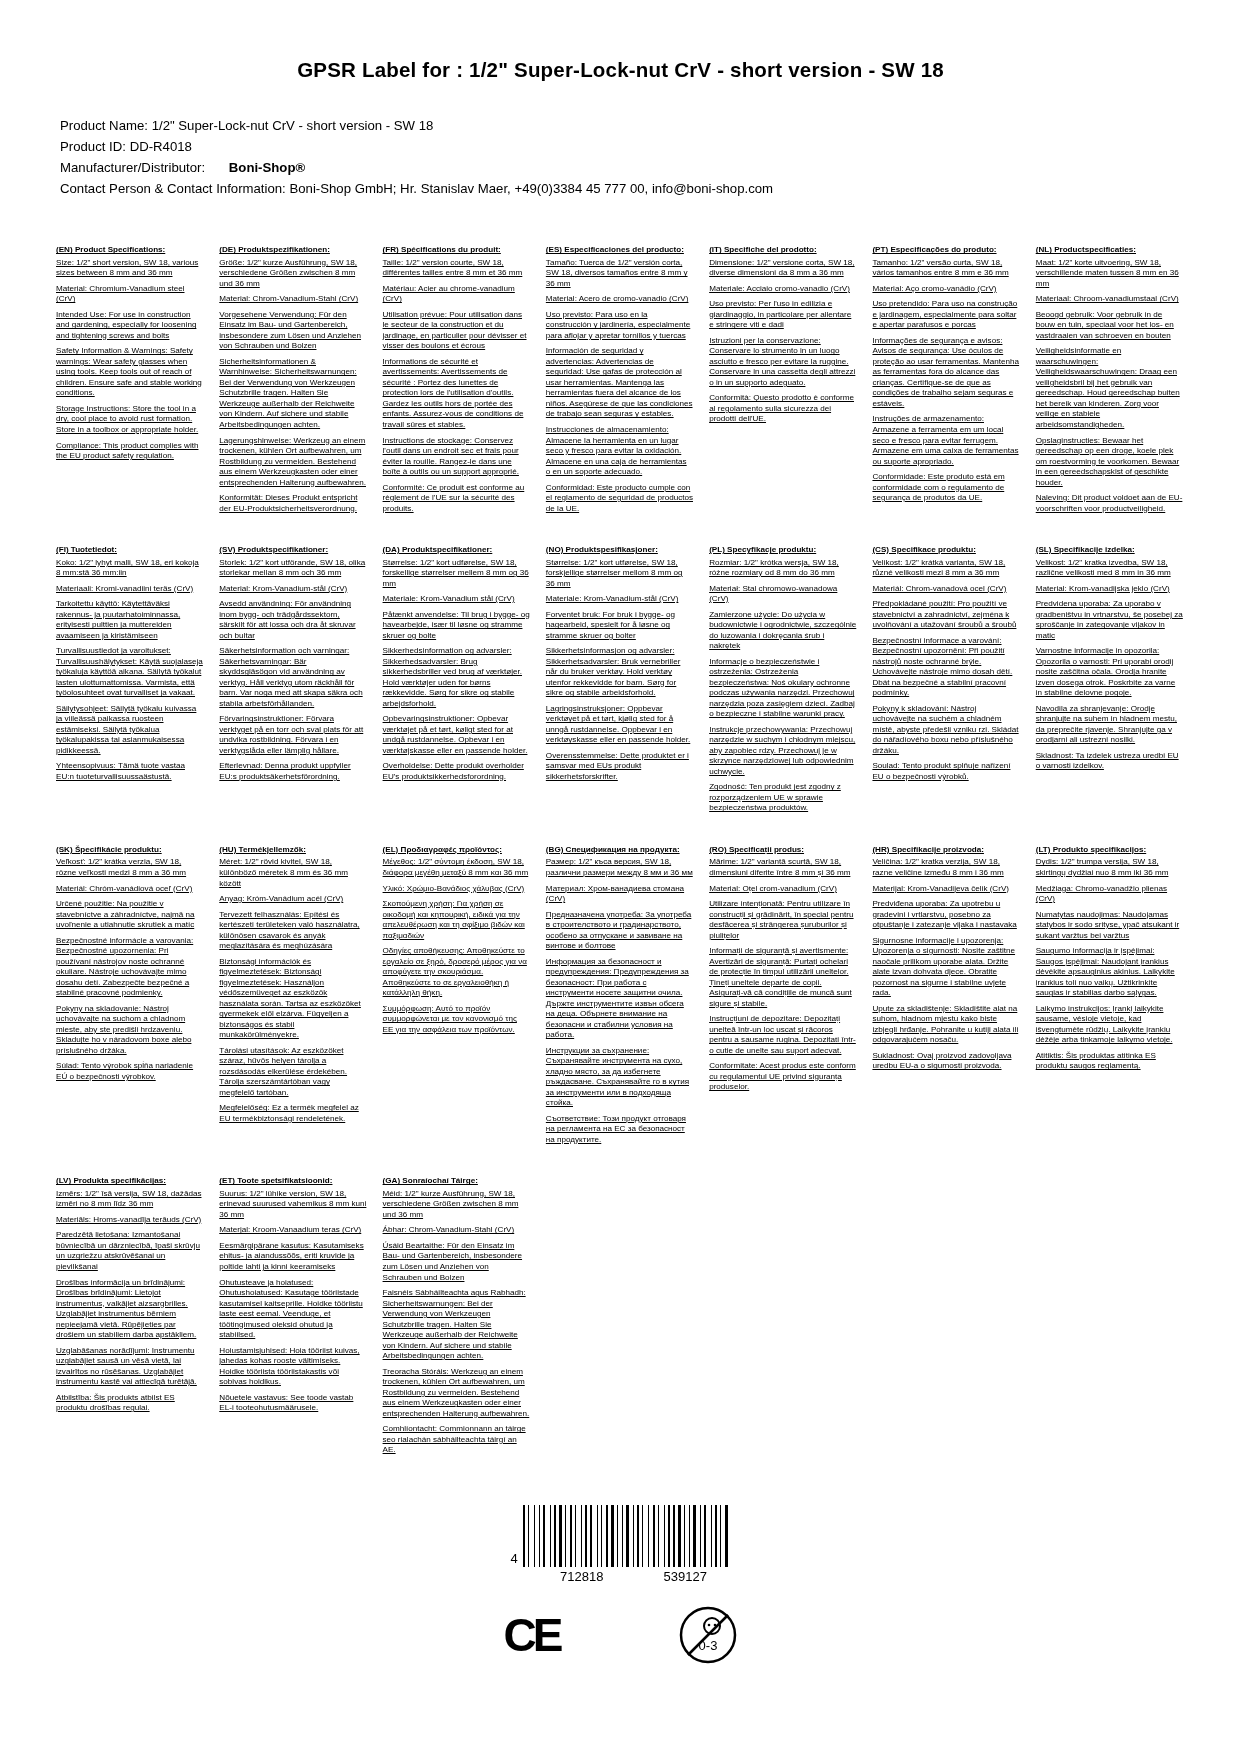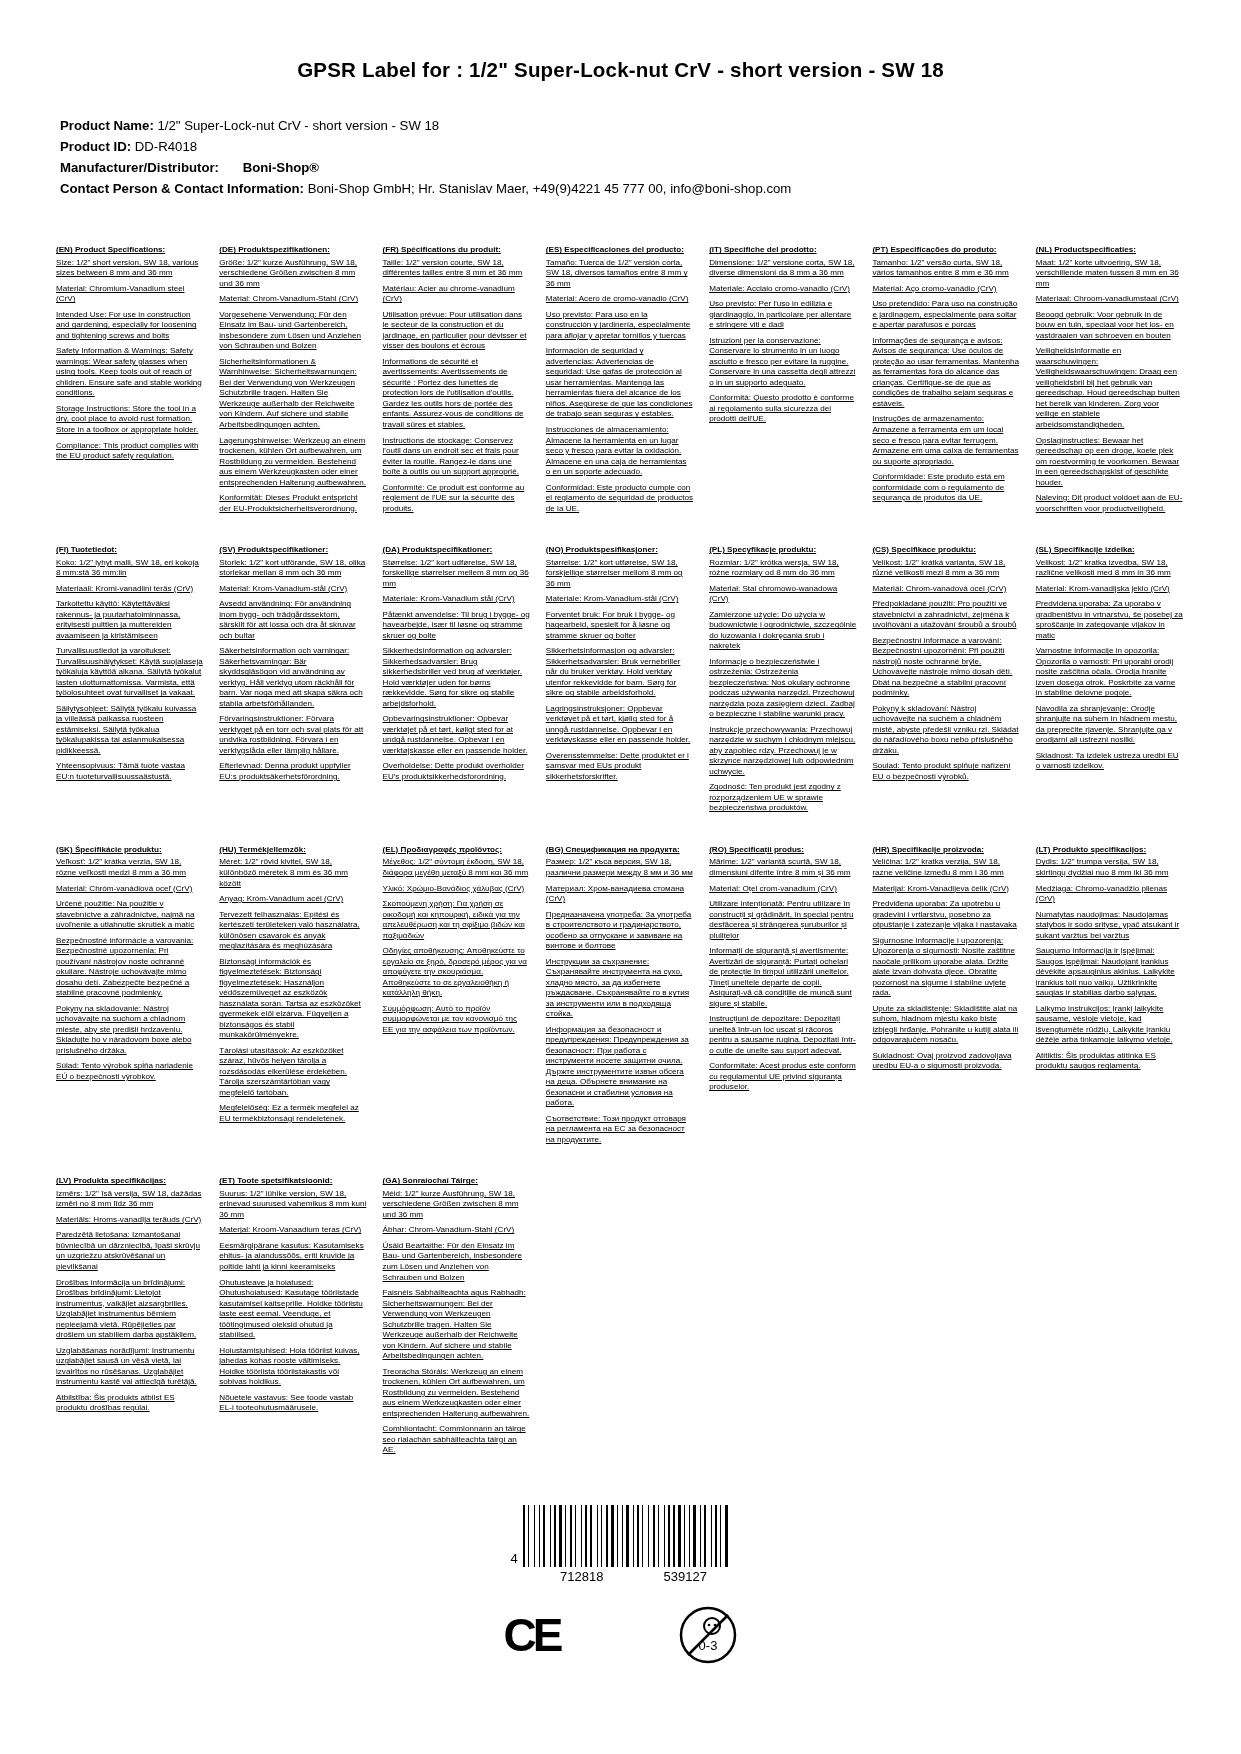--- a/index.html
+++ b/index.html
@@ -31,21 +31,21 @@
   .header-block {
     margin: 0 0 0 4px;
     font-size: 13.2px;
     line-height: 1.52;
   }
   .header-row {
     margin-bottom: 1px;
     white-space: nowrap;
   }
   .header-label {
-    font-weight: bold;
+    font-weight: normal;
   }
   .header-value {
     font-weight: normal;
   }
   .header-value.bold {
     font-weight: bold;
     padding-left: 20px;
   }
   .spec-grid {
     margin-top: 46px;
@@ -140,21 +140,21 @@
     <div class="header-row">
       <span class="header-label">Product ID:</span>
       <span class="header-value">DD-R4018</span>
     </div>
     <div class="header-row">
       <span class="header-label">Manufacturer/Distributor:</span>
       <span class="header-value bold">Boni-Shop®</span>
     </div>
     <div class="header-row">
       <span class="header-label">Contact Person &amp; Contact Information:</span>
-      <span class="header-value">Boni-Shop GmbH; Hr. Stanislav Maer, +49(9)4221 45 777 00, info@boni-shop.com</span>
+      <span class="header-value">Boni-Shop GmbH; Hr. Stanislav Maer, +49(0)3384 45 777 00, info@boni-shop.com</span>
     </div>
   </div>
 
   <div class="spec-grid" id="spec-grid">
       <div class="spec-block">
         <span class="spec-lang">(EN) Product Specifications:</span>
         <p class="spec-para">Size: 1/2" short version, SW 18, various sizes between 8 mm and 36 mm</p>
         <p class="spec-para">Material: Chromium-Vanadium steel (CrV)</p>
         <p class="spec-para">Intended Use: For use in construction and gardening, especially for loosening and tightening screws and bolts</p>
         <p class="spec-para">Safety Information &amp; Warnings: Safety warnings: Wear safety glasses when using tools. Keep tools out of reach of children. Ensure safe and stable working conditions.</p>
@@ -301,22 +301,22 @@
         <p class="spec-para">Υλικό: Χρώμιο-Βανάδιος χάλυβας (CrV)</p>
         <p class="spec-para">Σκοπούμενη χρήση: Για χρήση σε οικοδομή και κηπουρική, ειδικά για την απελευθέρωση και τη σφίξιμο βιδών και παξιμαδιών</p>
         <p class="spec-para">Οδηγίες αποθήκευσης: Αποθηκεύστε το εργαλείο σε ξηρό, δροσερό μέρος για να αποφύγετε την σκουριάσμα. Αποθηκεύστε το σε εργαλειοθήκη ή κατάλληλη θήκη.</p>
         <p class="spec-para">Συμμόρφωση: Αυτό το προϊόν συμμορφώνεται με τον κανονισμό της ΕΕ για την ασφάλεια των προϊόντων.</p>
       </div>
       <div class="spec-block">
         <span class="spec-lang">(BG) Спецификация на продукта:</span>
         <p class="spec-para">Размер: 1/2" къса версия, SW 18, различни размери между 8 мм и 36 мм</p>
         <p class="spec-para">Материал: Хром-ванадиева стомана (CrV)</p>
         <p class="spec-para">Предназначена употреба: За употреба в строителството и градинарството, особено за отпускане и завиване на винтове и болтове</p>
+        <p class="spec-para">Информация за безопасност и предупреждения: Предупреждения за безопасност: При работа с инструменти носете защитни очила. Държте инструментите извън обсега на деца. Обърнете внимание на безопасни и стабилни условия на работа.</p>
         <p class="spec-para">Инструкции за съхранение: Съхранявайте инструмента на сухо, хладно място, за да избегнете ръждасване. Съхранявайте го в кутия за инструменти или в подходяща стойка.</p>
-        <p class="spec-para">Информация за безопасност и предупреждения: Предупреждения за безопасност: При работа с инструменти носете защитни очила. Държте инструментите извън обсега на деца. Обърнете внимание на безопасни и стабилни условия на работа.</p>
         <p class="spec-para">Съответствие: Този продукт отговаря на регламента на ЕС за безопасност на продуктите.</p>
       </div>
       <div class="spec-block">
         <span class="spec-lang">(RO) Specificații produs:</span>
         <p class="spec-para">Mărime: 1/2" variantă scurtă, SW 18, dimensiuni diferite între 8 mm și 36 mm</p>
         <p class="spec-para">Material: Oțel crom-vanadium (CrV)</p>
         <p class="spec-para">Utilizare intenționată: Pentru utilizare în construcții și grădinărit, în special pentru desfăcerea și strângerea șuruburilor și piulițelor</p>
         <p class="spec-para">Informații de siguranță și avertismente: Avertizări de siguranță: Purtați ochelari de protecție în timpul utilizării uneltelor. Țineți uneltele departe de copii. Asigurați-vă că condițiile de muncă sunt sigure și stabile.</p>
         <p class="spec-para">Instrucțiuni de depozitare: Depozitați unelteă într-un loc uscat și răcoros pentru a sausame rugina. Depozitați într-o cutie de unelte sau suport adecvat.</p>
         <p class="spec-para">Conformitate: Acest produs este conform cu regulamentul UE privind siguranța produselor.</p>

